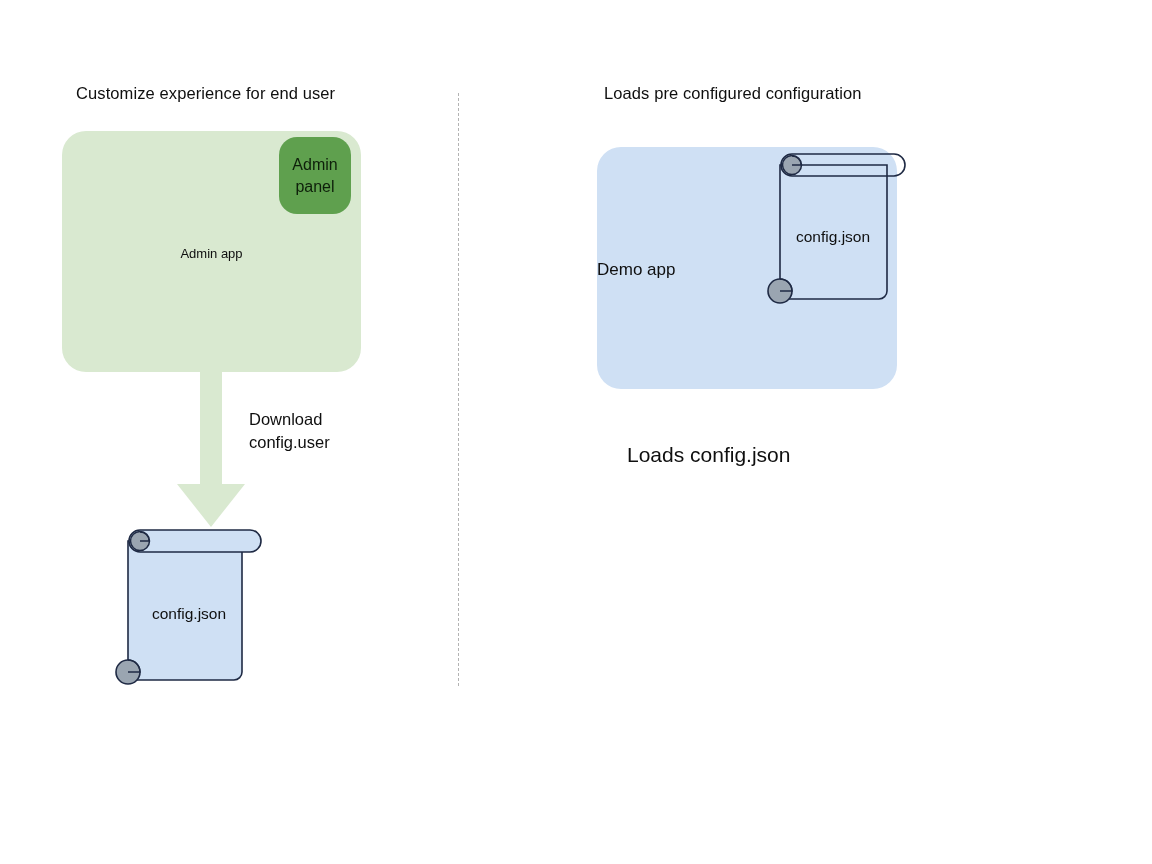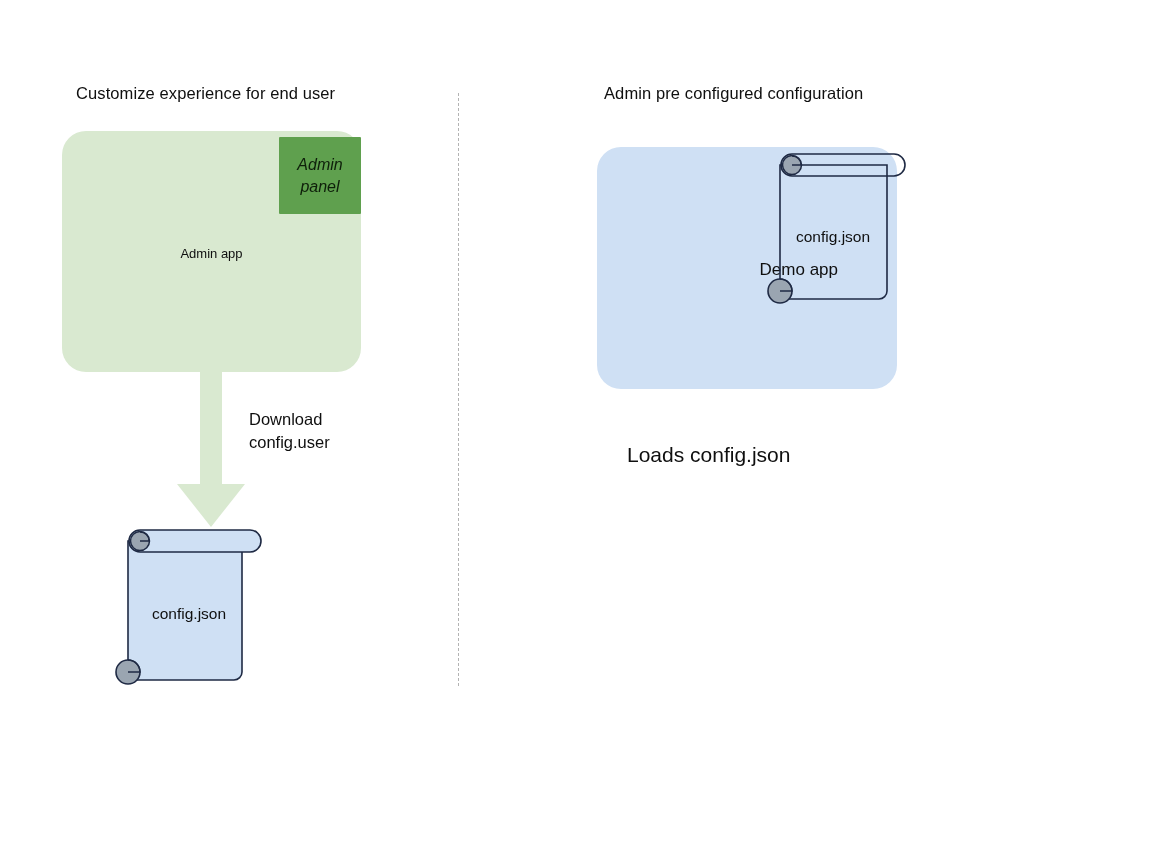--- a/index.html
+++ b/index.html
@@ -50,28 +50,27 @@
     width: 299px;
     text-align: center;
     font-size: 13px;
     line-height: 22px;
     color: #0f0f0f;
   }
   #admin-panel-box {
     position: absolute;
     left: 279px;
     top: 137px;
-    width: 82px;
+    width: 72px;
     height: 77px;
     background: #5fa04e;
-    border-radius: 1px;
+    border-radius: 18px;
     display: flex;
     align-items: center;
     justify-content: center;
-    font-style: italic;
   }
   #admin-panel-label {
     font-size: 16px;
     line-height: 22px;
     color: #0e1f0a;
     text-align: center;
     white-space: pre-line;
   }
 
   
@@ -112,25 +111,24 @@
     top: 147px;
     width: 300px;
     height: 242px;
     background: #cfe0f4;
   }
   #demo-app-label {
     position: absolute;
     left: 597px;
     top: 259px;
     width: 206px;
-    text-align: right;
+    text-align: left;
     font-size: 17px;
     line-height: 22px;
     color: #0f0f0f;
-    padding-left: 35px;
   }
   #scroll-right { left: 772px; top: 152px; }
   #scroll-right-label { left: 796px; top: 227px; }
   #loads-config-label {
     position: absolute;
     left: 627px;
     top: 444px;
     font-size: 21px;
     line-height: 21px;
     color: #0f0f0f;
@@ -148,21 +146,21 @@
     opacity: 0.75;
   }
 </style>
 </head>
 <body>
 
 <div class="canvas">
 
   <div class="heading" id="heading-left">Customize experience for end user</div>
 
-  <div class="heading" id="heading-right">Admin pre configured configuration</div>
+  <div class="heading" id="heading-right">Loads pre configured configuration</div>
 
   <div id="divider"></div>
 
   <div class="app-box" id="admin-app-box"></div>
 
   <div id="admin-app-label">Admin app</div>
 
   <div id="admin-panel-box">
     <span id="admin-panel-label">Admin
 panel</span>

